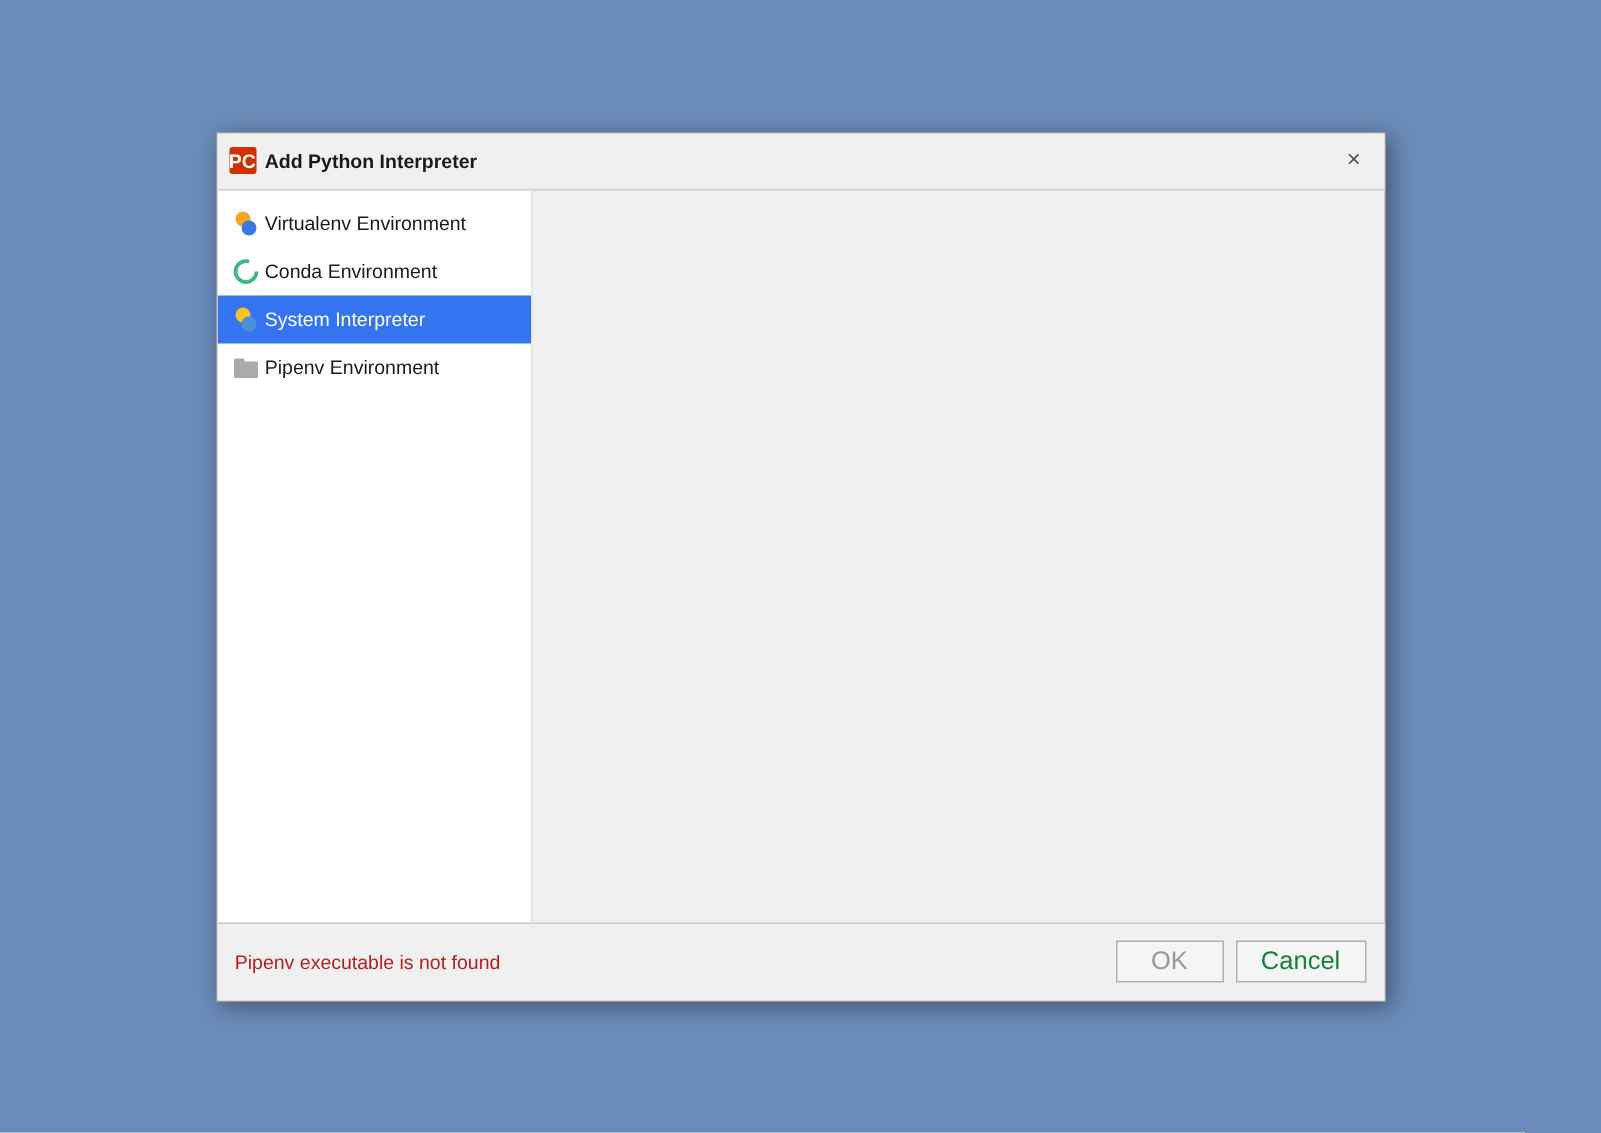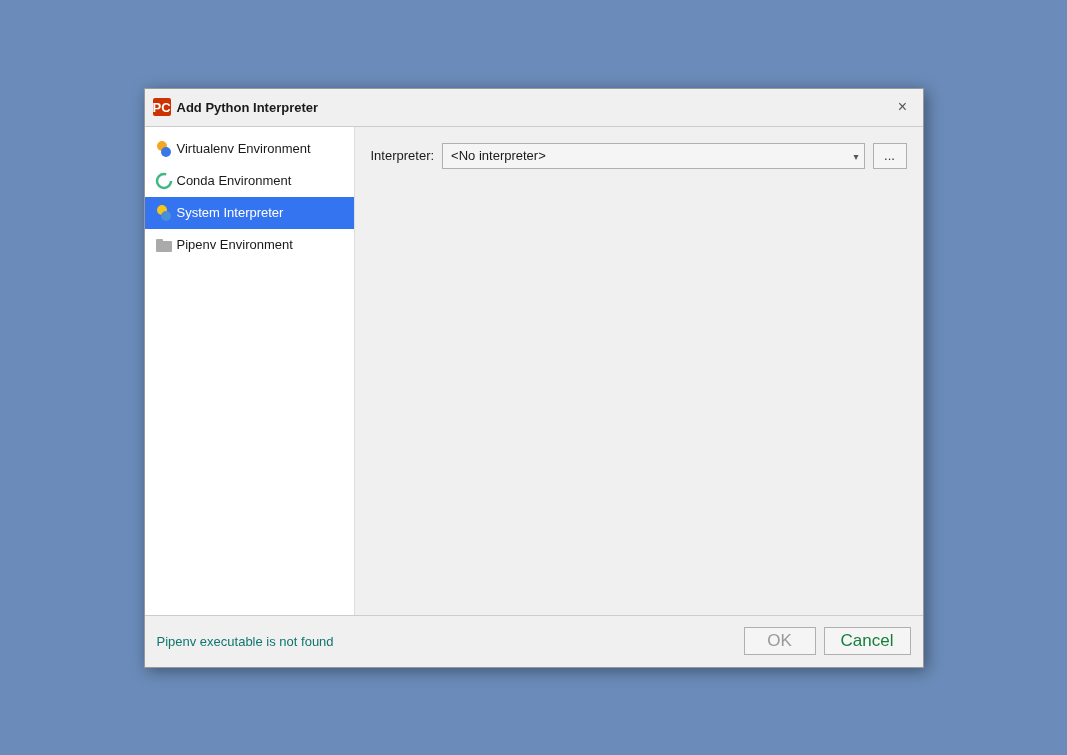--- a/index.html
+++ b/index.html
@@ -195,21 +195,21 @@
       border-top: 1px solid #ccc;
       display: flex;
       align-items: center;
       justify-content: space-between;
       padding: 0 12px;
       background: #f0f0f0;
       flex-shrink: 0;
     }
 
     .error-message {
-      color: #0f766e;
+      color: #b91c1c;
       font-size: 13px;
     }
 
     .footer-buttons {
       display: flex;
       gap: 8px;
     }
 
     .btn {
       height: 28px;
@@ -285,33 +285,20 @@
         <div class="sidebar-item-icon">
           <svg width="18" height="18" viewBox="0 0 18 18">
             <rect x="1" y="5" width="16" height="11" rx="1" fill="#aaa"></rect>
             <rect x="1" y="3" width="7" height="4" rx="1" fill="#aaa"></rect>
           </svg>
         </div>
         <span class="sidebar-item-label">Pipenv Environment</span>
       </div>
     </div>
 
-    <div class="main-content">
-      <div class="interpreter-row">
-        <span class="interpreter-label">Interpreter:</span>
-        <div class="interpreter-select-wrapper">
-          <select class="interpreter-select">
-            <option>&lt;No interpreter&gt;</option>
-          </select>
-          <span class="select-arrow">▾</span>
-        </div>
-        <button class="browse-btn">...</button>
-      </div>
-      <div class="content-area"></div>
-    </div>
   </div>
 
   <div class="dialog-footer">
     <span class="error-message">Pipenv executable is not found</span>
     <div class="footer-buttons">
       <button class="btn btn-ok">OK</button>
       <button class="btn btn-cancel">Cancel</button>
     </div>
   </div>
 </div>

